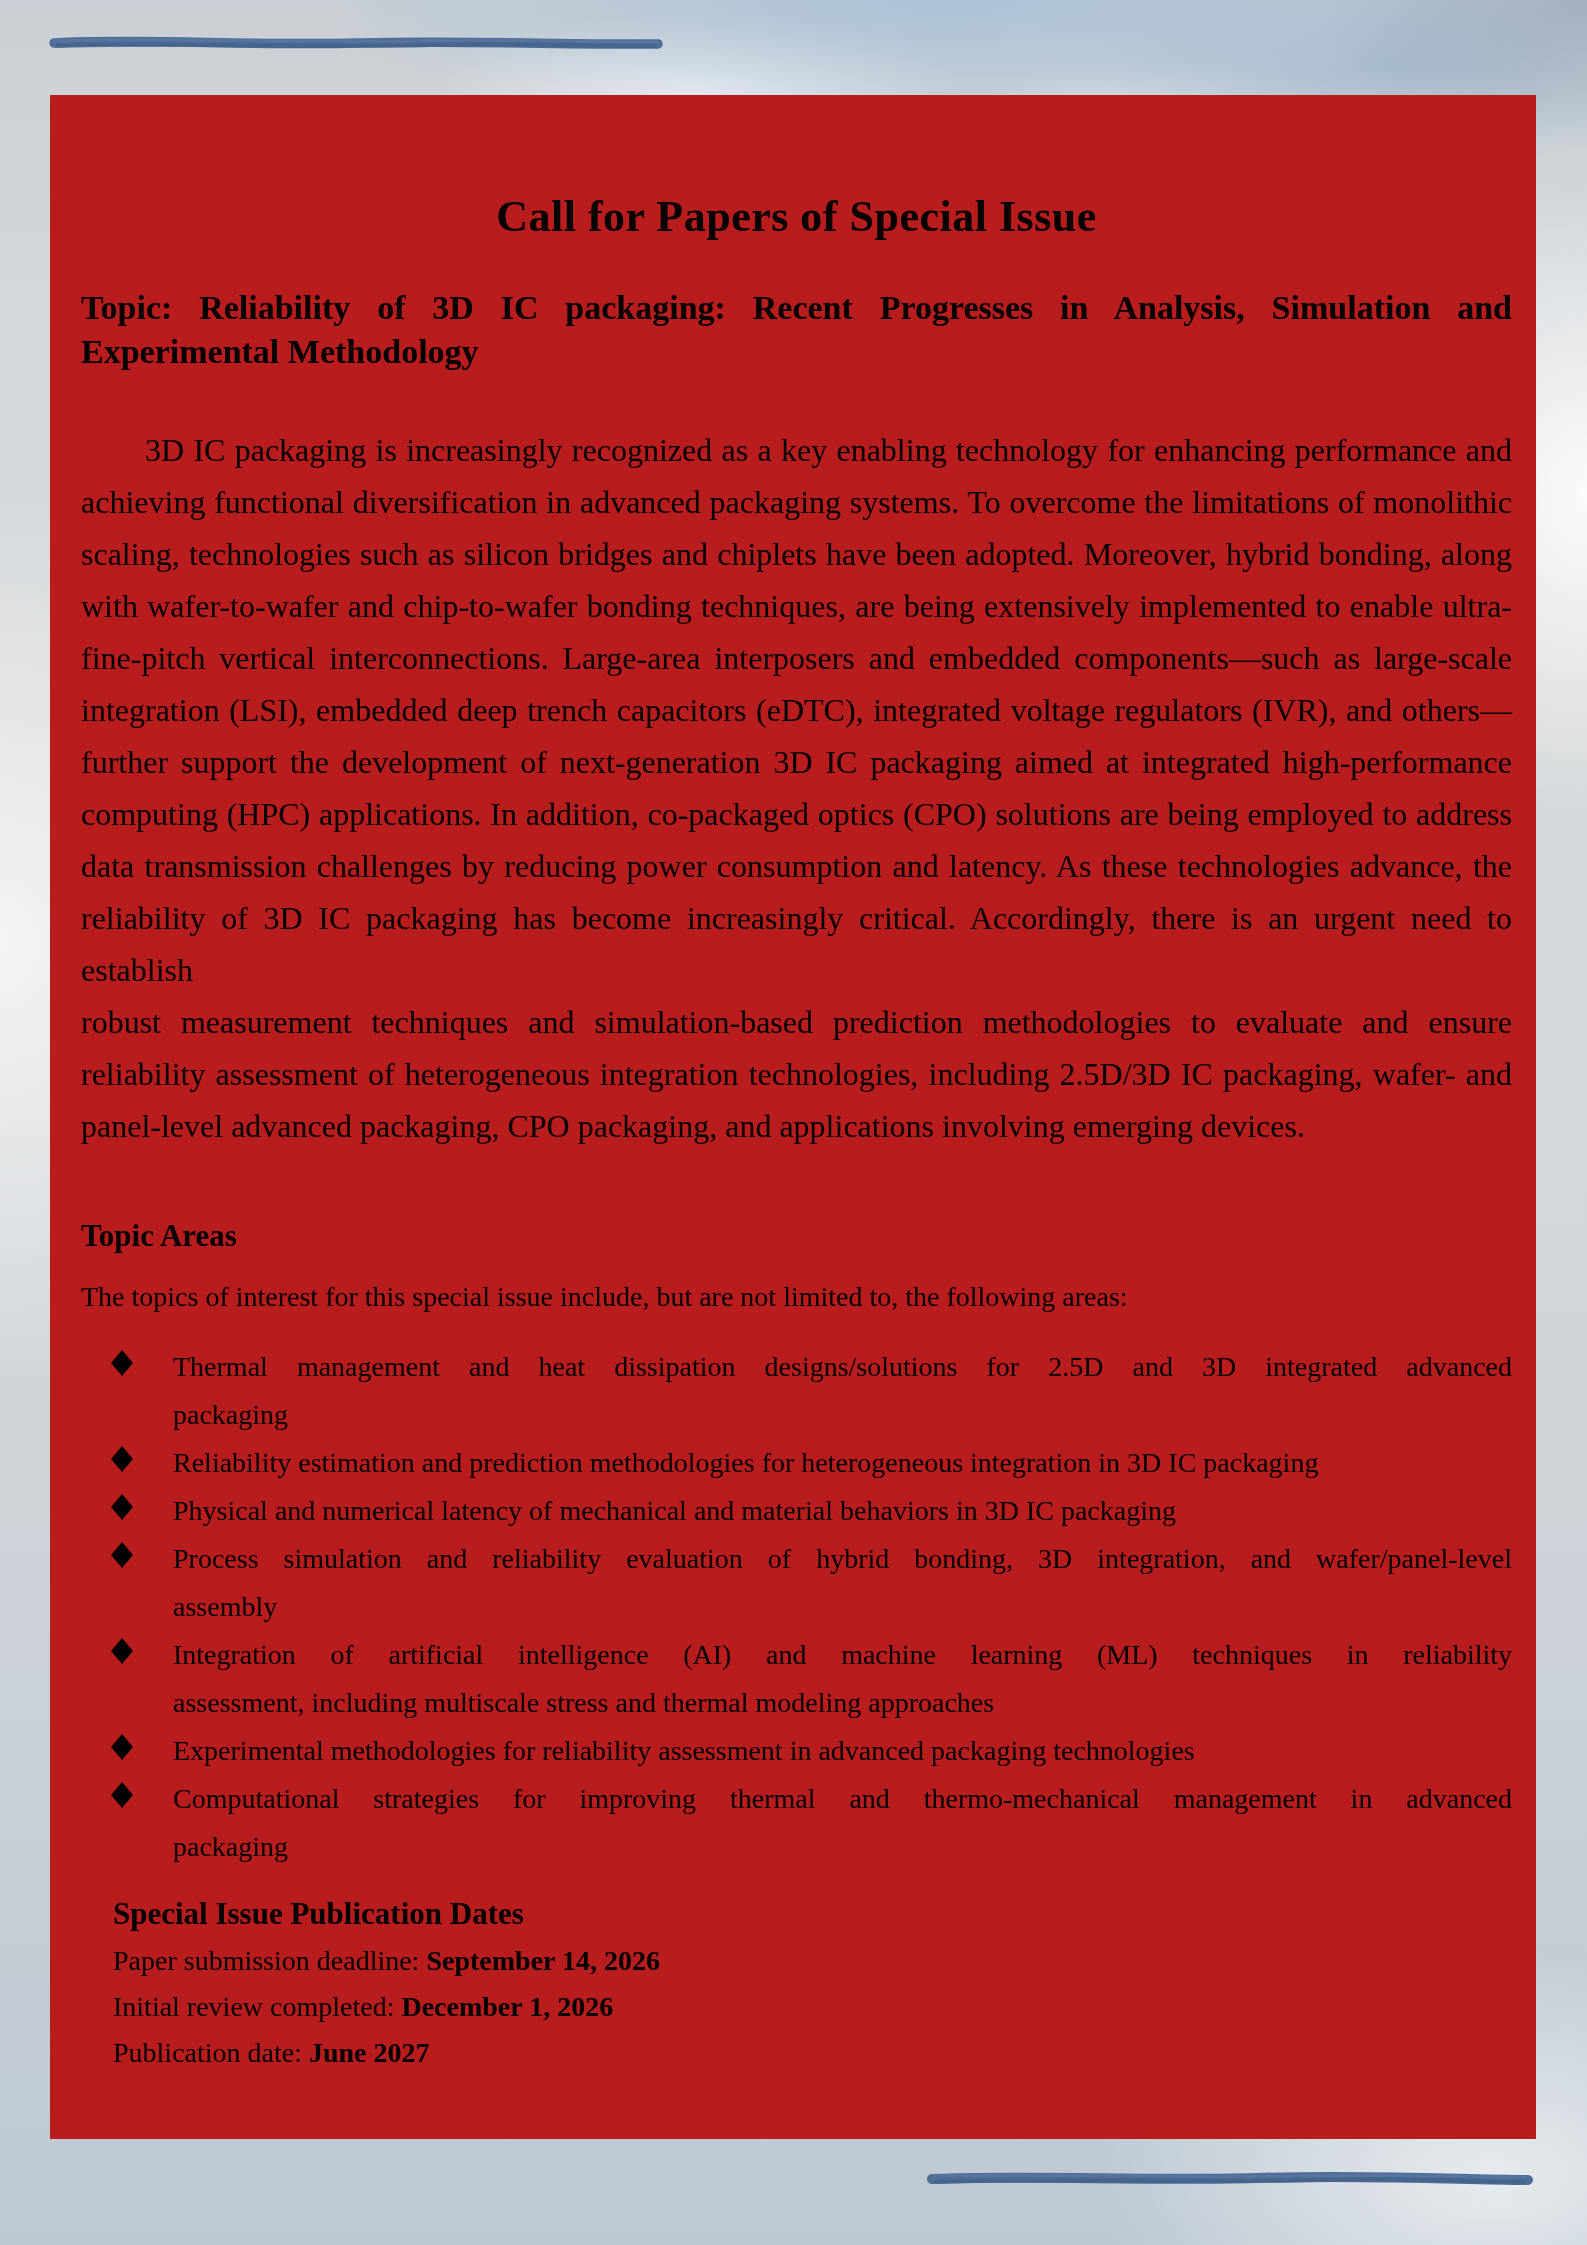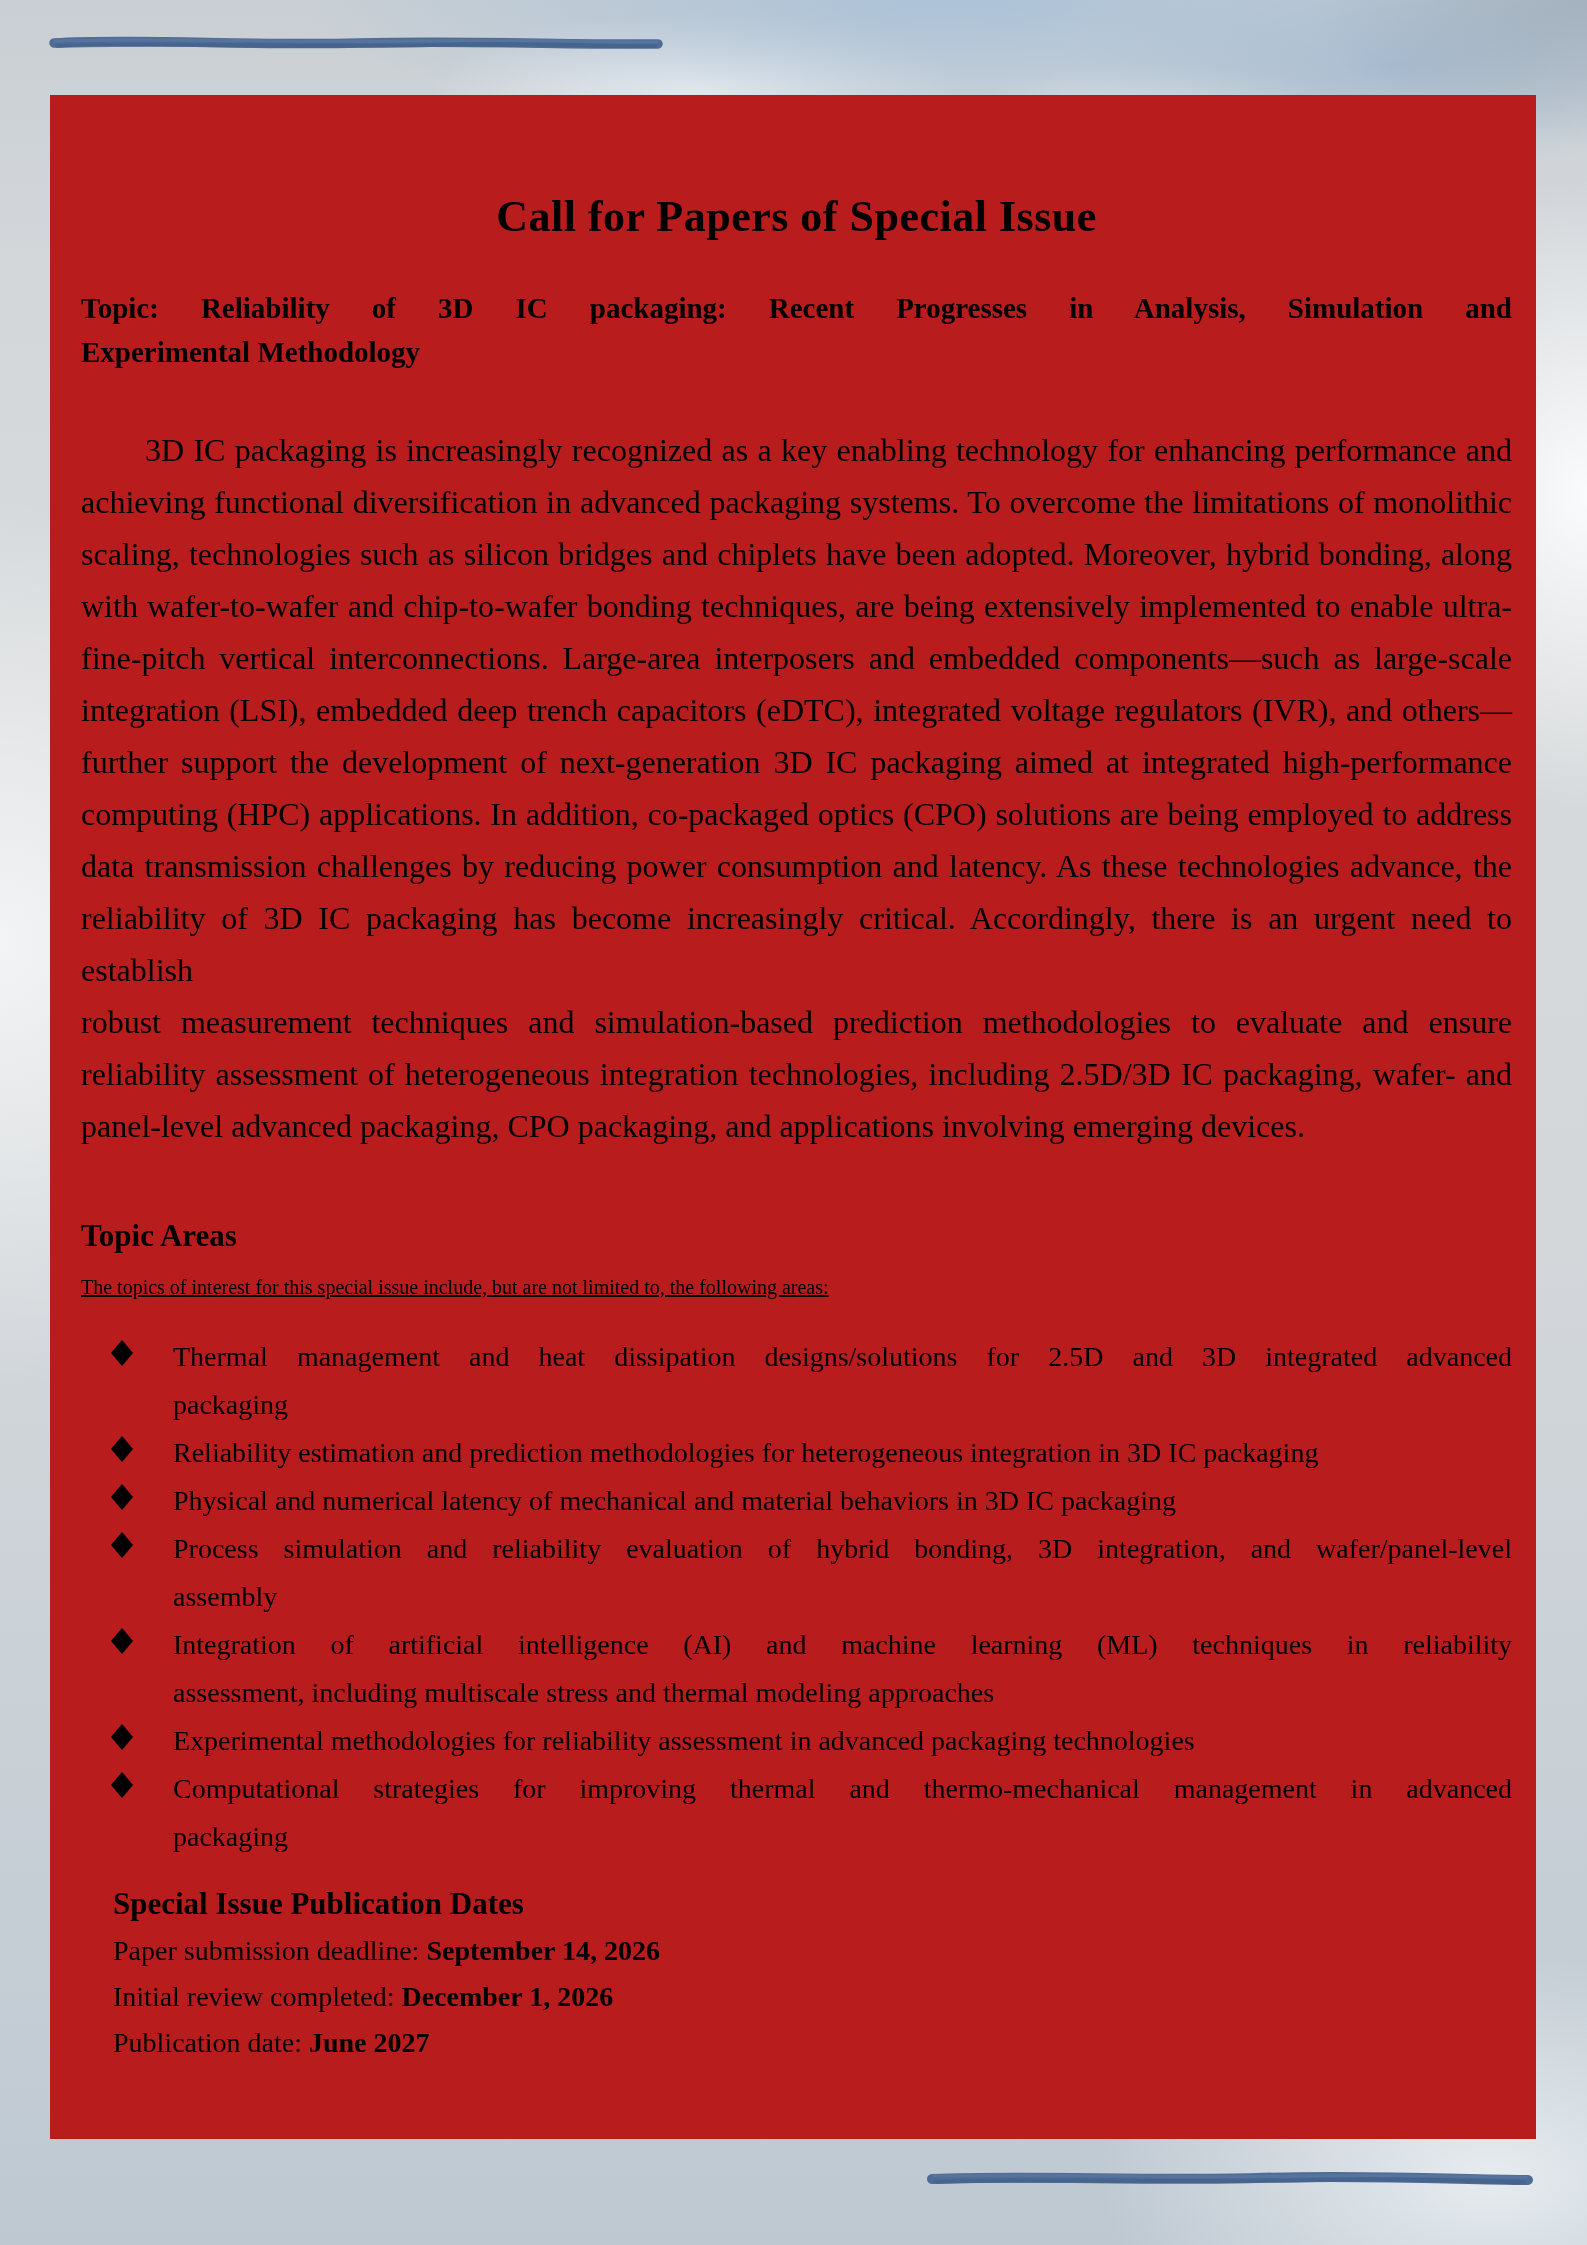--- a/index.html
+++ b/index.html
@@ -28,30 +28,30 @@
     position:absolute; left:50px; top:95px; width:1486px; height:2044px;
     background:#b91c1c; overflow:hidden;
   }
   .content { padding:0 24px 0 31px; }
 
   .doc-title {
     margin-top:96px; font-size:44px; line-height:52px; font-weight:bold;
     text-align:center; letter-spacing:0.5px;
   }
 
-  .topic-heading { margin-top:43px; font-size:29px; line-height:44px; font-weight:bold; }
+  .topic-heading { margin-top:43px; font-size:34px; line-height:44px; font-weight:bold; }
 
   .force-justify { text-align:justify; text-align-last:justify; text-justify:inter-word; }
 
   .abstract { margin-top:50px; font-size:32px; line-height:52px; }
   .indent { text-indent:64px; }
 
   .section-heading { margin-top:64px; font-size:31px; line-height:40px; font-weight:bold; }
 
-  .intro { margin-top:9px; font-size:20px; line-height:44px;text-decoration:underline; }
+  .intro { margin-top:19px; font-size:28px; line-height:44px; }
 
   ul.topics { margin-top:24px; list-style:none; font-size:28px; line-height:48px; }
   ul.topics li { position:relative; padding-left:92px; }
   .bullet { position:absolute; left:29px; top:7px; width:24px; height:26px; }
   .bullet svg { display:block; }
 
   .dates { margin-left:32px; }
   .dates-heading { margin-top:23px; font-size:31px; line-height:40px; font-weight:bold; }
   .date-row { font-size:28px; line-height:46px; }
   .date-row-first { margin-top:4px; }

